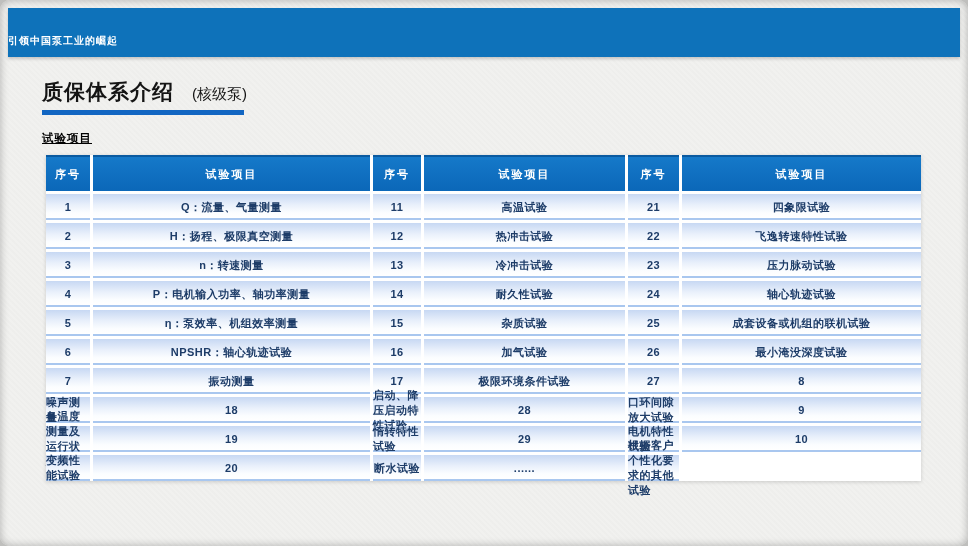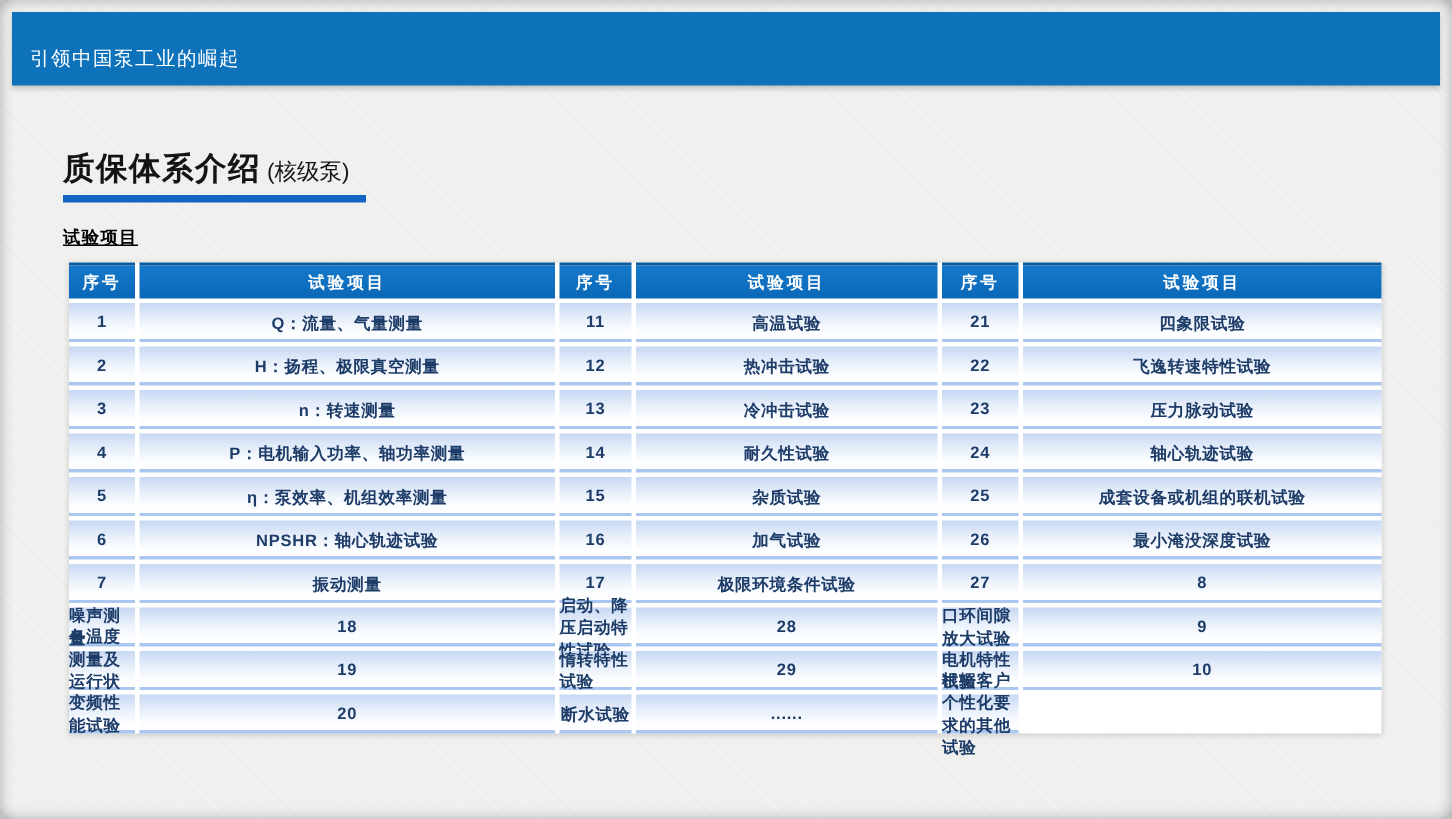--- a/index.html
+++ b/index.html
@@ -21,43 +21,43 @@
     background:var(--banner-blue,#0e72ba);
     display:flex;align-items:center;justify-content:space-between;
     box-shadow:0 2px 3px rgba(0,0,0,.18);
   }
   .logo{display:flex;align-items:center;margin-left:30px;}
   .logo-mark{display:flex;align-items:center;margin-right:7px;}
   .logo-text-wrap{display:flex;flex-direction:column;line-height:1;}
   .logo-cn{color:#fff;font-weight:700;font-size:15px;letter-spacing:3px;}
   .logo-en{color:#d9eaf7;font-size:5.5px;letter-spacing:1.6px;margin-top:3px;font-weight:700;}
   .slogan{
-    color:#fff;font-size:13px;letter-spacing:1px;font-weight:400;
-    align-self:flex-end;margin:0 40px 9px 12px;
+    color:#fff;font-size:10px;letter-spacing:1px;font-weight:700;
+    align-self:flex-end;margin:0 40px 9px 0;
   }
   
   .content{position:absolute;left:42px;top:78px;right:42px;}
-  .title-row{display:flex;align-items:baseline;gap:4px;margin-top:20px;}
+  .title-row{display:flex;align-items:baseline;gap:18px;}
   .title-main{font-size:21px;font-weight:800;color:#141414;letter-spacing:1px;}
   .title-sub{font-size:15px;font-weight:400;color:#141414;}
   .accent-bar{width:202px;height:5px;background:var(--accent-bar-blue,#1266c2);margin-top:4px;}
   .section-label{
     margin-top:16px;font-size:11.5px;font-weight:800;color:#000;
     text-decoration:underline;letter-spacing:1px;
   }
   
   .table{
     margin-top:9px;margin-left:4px;width:875px;
     display:grid;
     grid-template-columns:44px 277px 48px 201px 51px 239px;
     gap:3px;background:#ffffff;
     box-shadow:0 1px 4px rgba(0,0,0,.16);
   }
   .th{
-    height:24px;box-sizing:border-box;
+    height:36px;box-sizing:border-box;
     background:linear-gradient(180deg,#1579c9 0%,#0b67b8 100%);
     border-top:2px solid #0a5aa0;
     color:#fff;font-weight:700;font-size:11px;letter-spacing:2px;
     display:flex;align-items:center;justify-content:center;
   }
   .td{
     height:26px;
     display:flex;align-items:center;justify-content:center;
     font-size:11px;font-weight:700;
     color:var(--cell-text-navy,#1d3c68);letter-spacing:0.5px;

